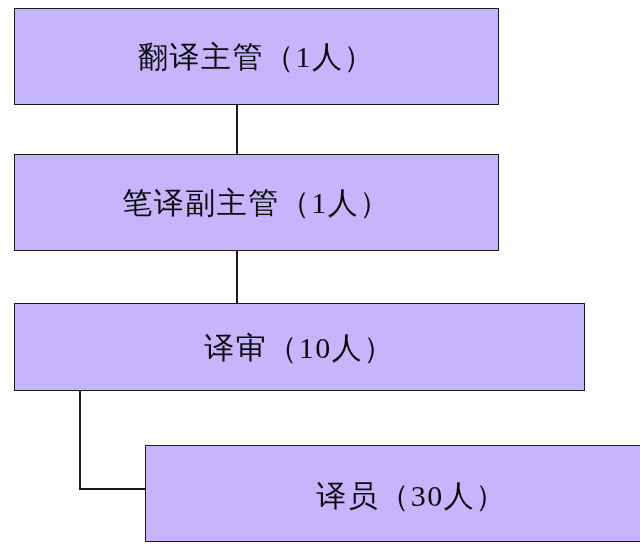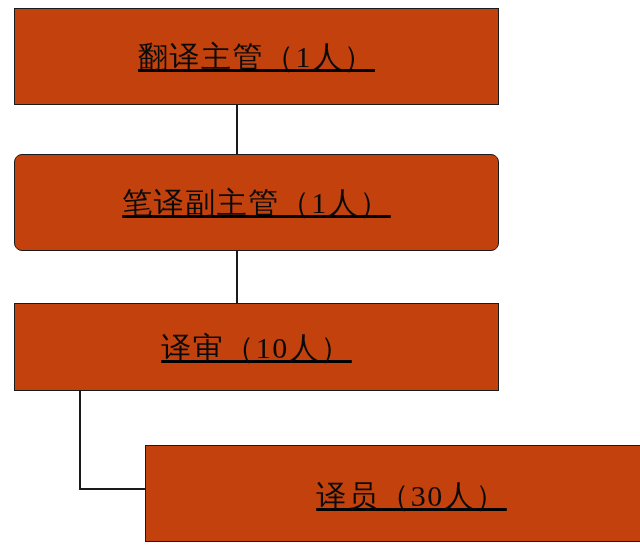--- a/index.html
+++ b/index.html
@@ -15,41 +15,40 @@
     position: relative;
     width: 640px;
     height: 552px;
     background: #ffffff;
     overflow: hidden;
   }
   .node-box {
     position: absolute;
     box-sizing: border-box;
     border: 1.5px solid #1a1a1a;
-    background: #c2410c;
+    background: #c4b5fd;
     display: flex;
     align-items: center;
     justify-content: center;
-    text-decoration: underline;
   }
   .node-label {
     font-family: "Liberation Serif", "DejaVu Serif", serif;
     font-size: 30px;
     line-height: 1.1;
     color: #0a0a0a;
     letter-spacing: 1.5px;
     white-space: nowrap;
     text-align: center;
   }
   
   #box-director      { left: 14px;  top: 8px;   width: 485px; height: 97px; }
   
-  #box-deputy        { left: 14px;  top: 154px; width: 485px; height: 97px; border-radius: 8px; }
+  #box-deputy        { left: 14px;  top: 154px; width: 485px; height: 97px; }
   
-  #box-reviser       { left: 14px;  top: 303px; width: 485px; height: 88px; }
+  #box-reviser       { left: 14px;  top: 303px; width: 571px; height: 88px; }
   
   #box-translator    { left: 145px; top: 445px; width: 533px; height: 97px; }
   #box-translator .node-label { transform: translateY(2px); }
 
   .connector {
     position: absolute;
     background: #1a1a1a;
   }
   .connector.vertical   { width: 2px; }
   .connector.horizontal { height: 2px; }

